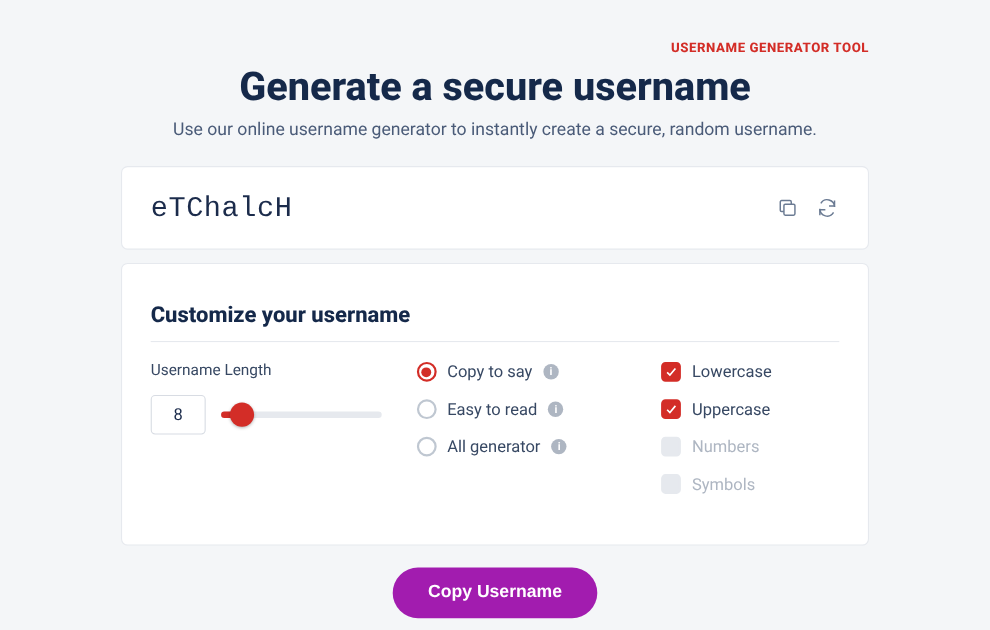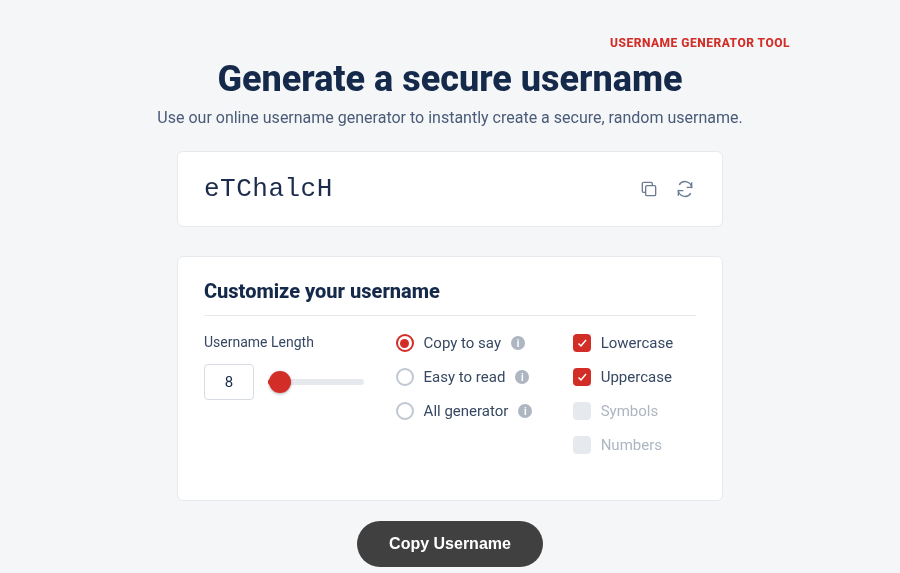--- a/index.html
+++ b/index.html
@@ -1,27 +1,27 @@
 <!DOCTYPE html>
 <html><head>
   <meta charset="utf-8">
   <style>
     *{box-sizing:border-box;margin:0;padding:0}
     body{font-family:-apple-system,BlinkMacSystemFont,"Segoe UI",Roboto,Helvetica,Arial,sans-serif;background:#f4f6f8;color:#1b2b4b;width:900px;height:573px;overflow:hidden}
     .wrap{max-width:720px;margin:0 auto;padding:36px 20px 0}
     .eyebrow{font-size:12px;font-weight:800;letter-spacing:.5px;color:#d32d27;text-align:right;margin-bottom:8px}
     h1{font-size:36px;font-weight:800;text-align:center;color:#15294a;margin-bottom:8px}
     .subtitle{font-size:16px;color:#4a5b78;text-align:center;margin-bottom:24px}
-    .card{background:#fff;border:1px solid #e6e9ee;border-radius:6px;margin:0 auto;width:546px}
+    .card{background:#fff;border:1px solid #e6e9ee;border-radius:6px;margin:0 auto;width:680px}
     .display{display:flex;align-items:center;justify-content:space-between;padding:22px 26px}
     .gen{font-family:"SFMono-Regular",Consolas,"Liberation Mono",Menlo,Courier,monospace;font-size:26px;letter-spacing:.5px;color:#1b2b4b}
     .d-actions{display:flex;gap:14px}
     .ibtn{width:22px;height:22px;display:inline-flex;align-items:center;justify-content:center;color:#6b7b93;cursor:pointer}
     .ibtn svg{width:20px;height:20px;stroke:#6b7b93;fill:none;stroke-width:1.6}
-    .settings{margin-top:29px;padding:22px 26px 30px}
+    .settings{margin-top:12px;padding:34px 26px 30px}
     .settings h2{font-size:20px;font-weight:800;color:#15294a;margin-bottom:12px}
     .hr{border:none;border-top:1px solid #e6e9ee;margin-bottom:18px}
     .cols{display:flex;gap:32px}
     .left{flex:1.1}
     .mid{flex:1}
     .right{flex:.85}
     .label{font-size:14px;color:#374863;margin-bottom:14px}
     .lenrow{display:flex;align-items:center;gap:14px}
     .numbox{width:50px;height:36px;border:1px solid #d8dce3;border-radius:4px;display:flex;align-items:center;justify-content:center;font-size:15px;color:#1b2b4b}
     .slider{position:relative;flex:1;height:22px}
@@ -32,21 +32,21 @@
     .opt.dis{color:#aeb6c2}
     .radio{width:18px;height:18px;border:2px solid #bfc7d1;border-radius:50%;display:inline-flex;align-items:center;justify-content:center;cursor:pointer;background:#fff;flex-shrink:0}
     .radio.sel{border-color:#d32d27}
     .radio.sel::after{content:"";width:9px;height:9px;background:#d32d27;border-radius:50%}
     .info{width:14px;height:14px;border-radius:50%;background:#aeb6c2;color:#fff;font-size:10px;font-weight:700;display:inline-flex;align-items:center;justify-content:center;cursor:pointer;flex-shrink:0}
     .check{width:18px;height:18px;border-radius:4px;display:inline-flex;align-items:center;justify-content:center;cursor:pointer;flex-shrink:0}
     .check.on{background:#d32d27;border:2px solid #d32d27}
     .check.dis{background:#e6e9ee;border:2px solid #e6e9ee;cursor:default}
     .check.on svg{width:12px;height:12px;stroke:#fff;stroke-width:3;fill:none}
     .cta{margin-top:20px;text-align:center}
-    .copybtn{background:#404040;color:#fff;border:none;font-size:16px;font-weight:700;padding:14px 32px;border-radius:999px;cursor:pointer}
+    .copybtn{background:#a21caf;color:#fff;border:none;font-size:16px;font-weight:700;padding:14px 32px;border-radius:999px;cursor:pointer}
   </style>
 </head>
 <body>
 
 <div class="wrap">
   <div class="eyebrow">USERNAME GENERATOR TOOL</div>
   <h1>Generate a secure username</h1>
   <div class="subtitle">Use our online username generator to instantly create a secure, random username.</div>
 
   <div class="card display">
@@ -111,25 +111,25 @@
         <label class="opt">
           <span class="check on">
               <svg viewBox="0 0 24 24">
                 <polyline points="5 13 10 18 20 6"></polyline>
               </svg>
             </span>
           <span>Uppercase</span>
         </label>
         <label class="opt dis">
           <span class="check dis"></span>
-          <span>Symbols</span>
+          <span>Numbers</span>
         </label>
         <label class="opt dis">
           <span class="check dis"></span>
-          <span>Numbers</span>
+          <span>Symbols</span>
         </label>
       </div>
     </div>
   </div>
 
   <div class="cta">
     <button class="copybtn">Copy Username</button>
   </div>
 </div>
 

